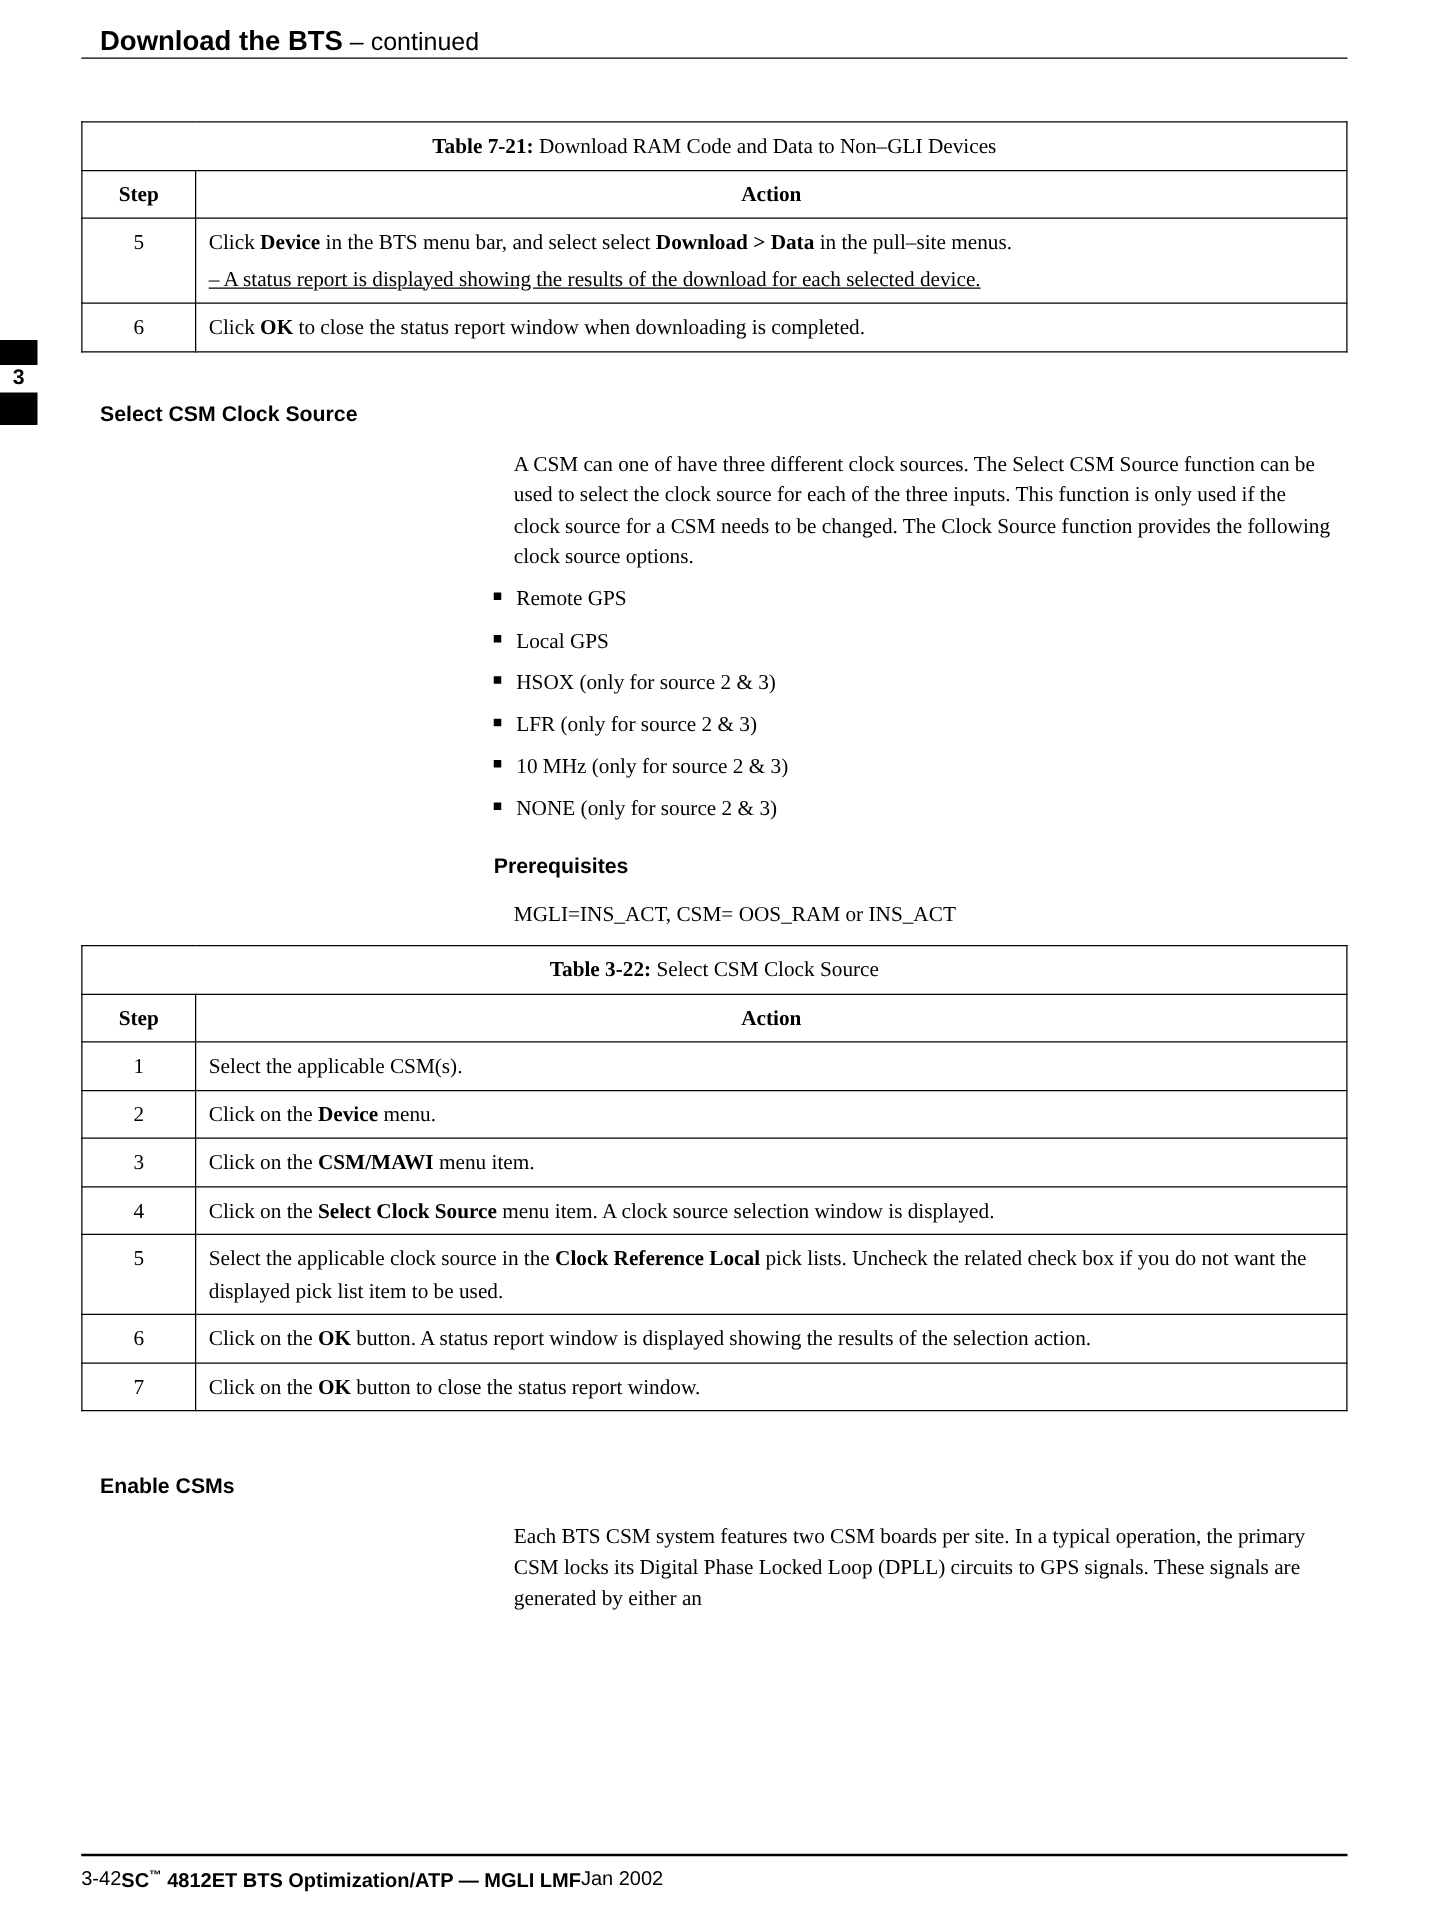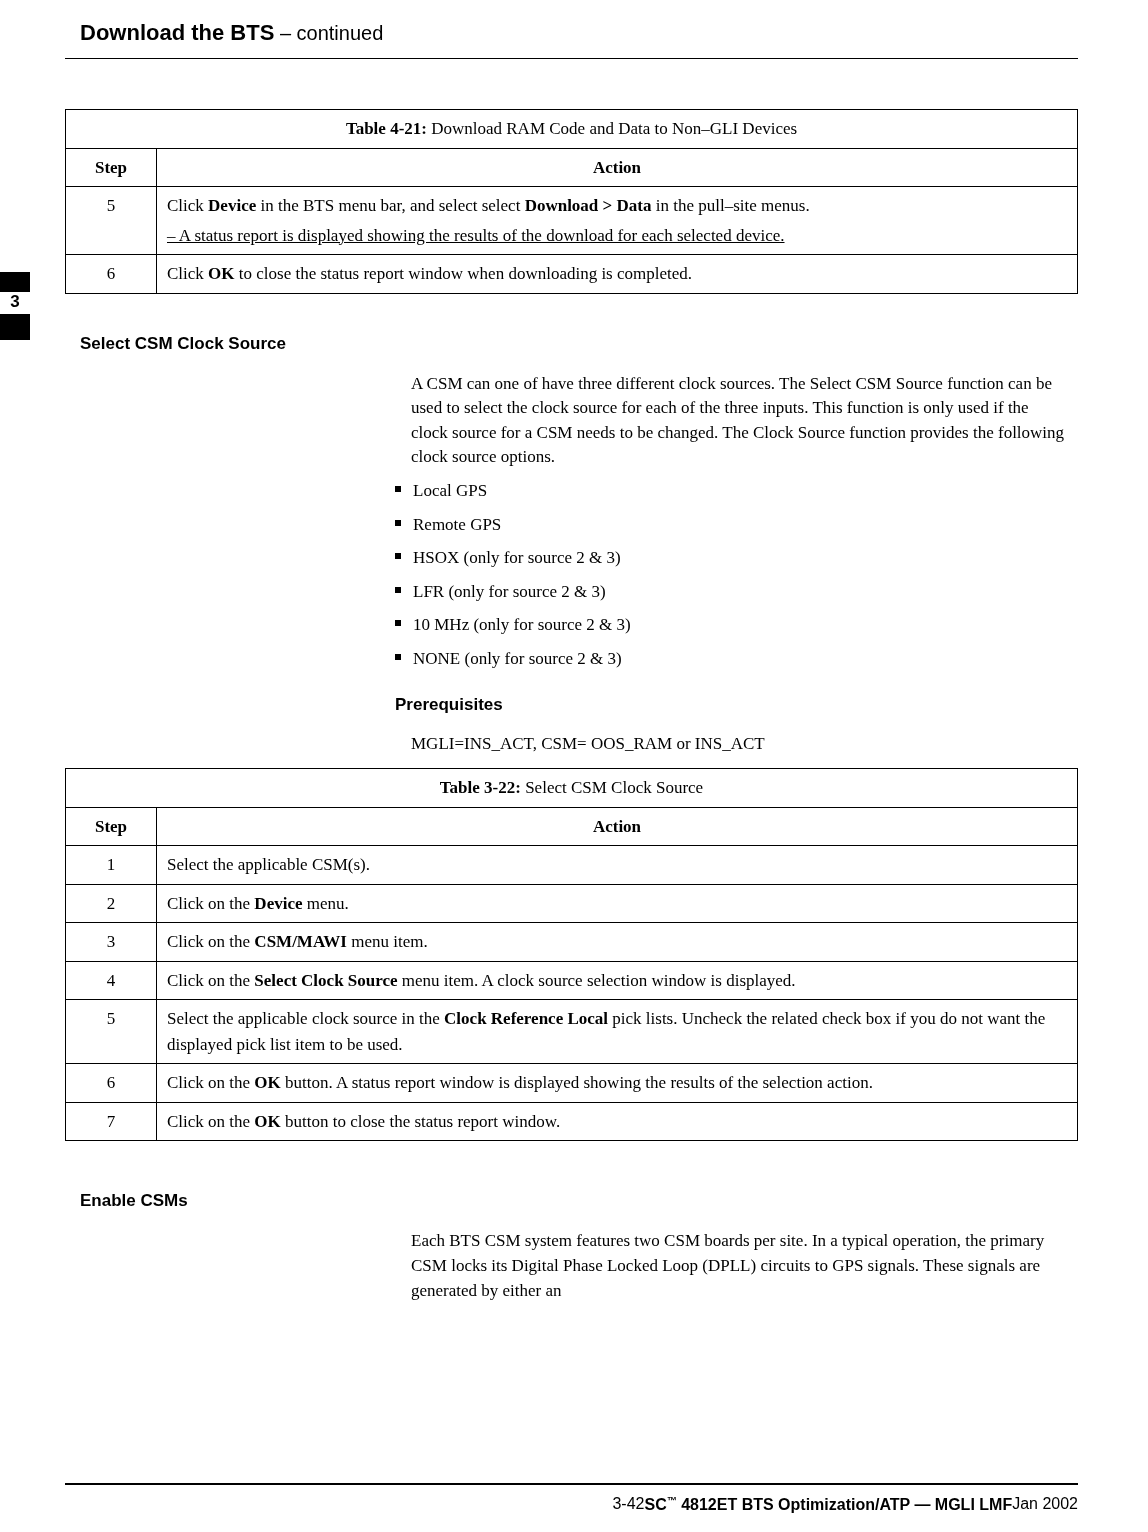--- a/index.html
+++ b/index.html
@@ -15,21 +15,21 @@
     height: 1532px;
     position: relative;
     box-sizing: border-box;
     padding: 20px 70px 0 65px;
   }
   .header {
     font-family: Arial, Helvetica, sans-serif;
     font-size: 22px;
     font-weight: bold;
     margin-left: 15px;
-    margin-bottom: 12px;
+    margin-bottom: 0;
   }
   .header .cont {
     font-weight: normal;
     font-size: 20px;
   }
   .header-rule {
     border: none;
     border-top: 1.5px solid #000;
     margin: 0 0 50px 0;
   }
@@ -128,21 +128,21 @@
     left: 65px;
     right: 70px;
   }
   .footer hr {
     border: none;
     border-top: 2px solid #000;
     margin: 0 0 10px 0;
   }
   .footer-row {
     display: flex;
-    justify-content: flex-end;
+    justify-content: flex-start;
     align-items: center;
     font-family: Arial, Helvetica, sans-serif;
     font-size: 16px;
   }
   .footer-center {
     font-weight: bold;
   }
   .footer-center .tm {
     font-size: 10px;
     vertical-align: super;
@@ -165,21 +165,21 @@
   <div class="side-tab">
     <div class="black-bar top"></div>
     <div class="num">3</div>
     <div class="black-bar bottom"></div>
   </div>
 
   <table class="proc">
     <tbody>
         <tr class="title-row">
       <td colspan="2">
-        <b>Table 4-21:</b><span> Download RAM Code and Data to Non–GLI Devices</span>
+        <b>Table 7-21:</b><span> Download RAM Code and Data to Non–GLI Devices</span>
       </td>
     </tr>
     <tr class="head-row">
       <th class="step-col">Step</th>
       <th>Action</th>
     </tr>
     <tr>
       <td class="step-col">5</td>
       <td class="action">
         <p>
@@ -197,22 +197,22 @@
       </td>
     </tr>
   </tbody>
     </table>
 
   <div class="section-h">Select CSM Clock Source</div>
 
   <div class="body-text">
     <p>A CSM can one of have three different clock sources. The Select CSM Source function can be used to select the clock source for each of the three inputs. This function is only used if the clock source for a CSM needs to be changed. The Clock Source function provides the following clock source options.</p>
     <ul class="opts">
+      <li>Remote GPS</li>
       <li>Local GPS</li>
-      <li>Remote GPS</li>
       <li>HSOX (only for source 2 &amp; 3)</li>
       <li>LFR (only for source 2 &amp; 3)</li>
       <li>10 MHz (only for source 2 &amp; 3)</li>
       <li>NONE (only for source 2 &amp; 3)</li>
     </ul>
     <div class="sub-h">Prerequisites</div>
     <p>MGLI=INS_ACT, CSM= OOS_RAM or INS_ACT</p>
   </div>
 
   <table class="proc" style="margin-top:12px;">

